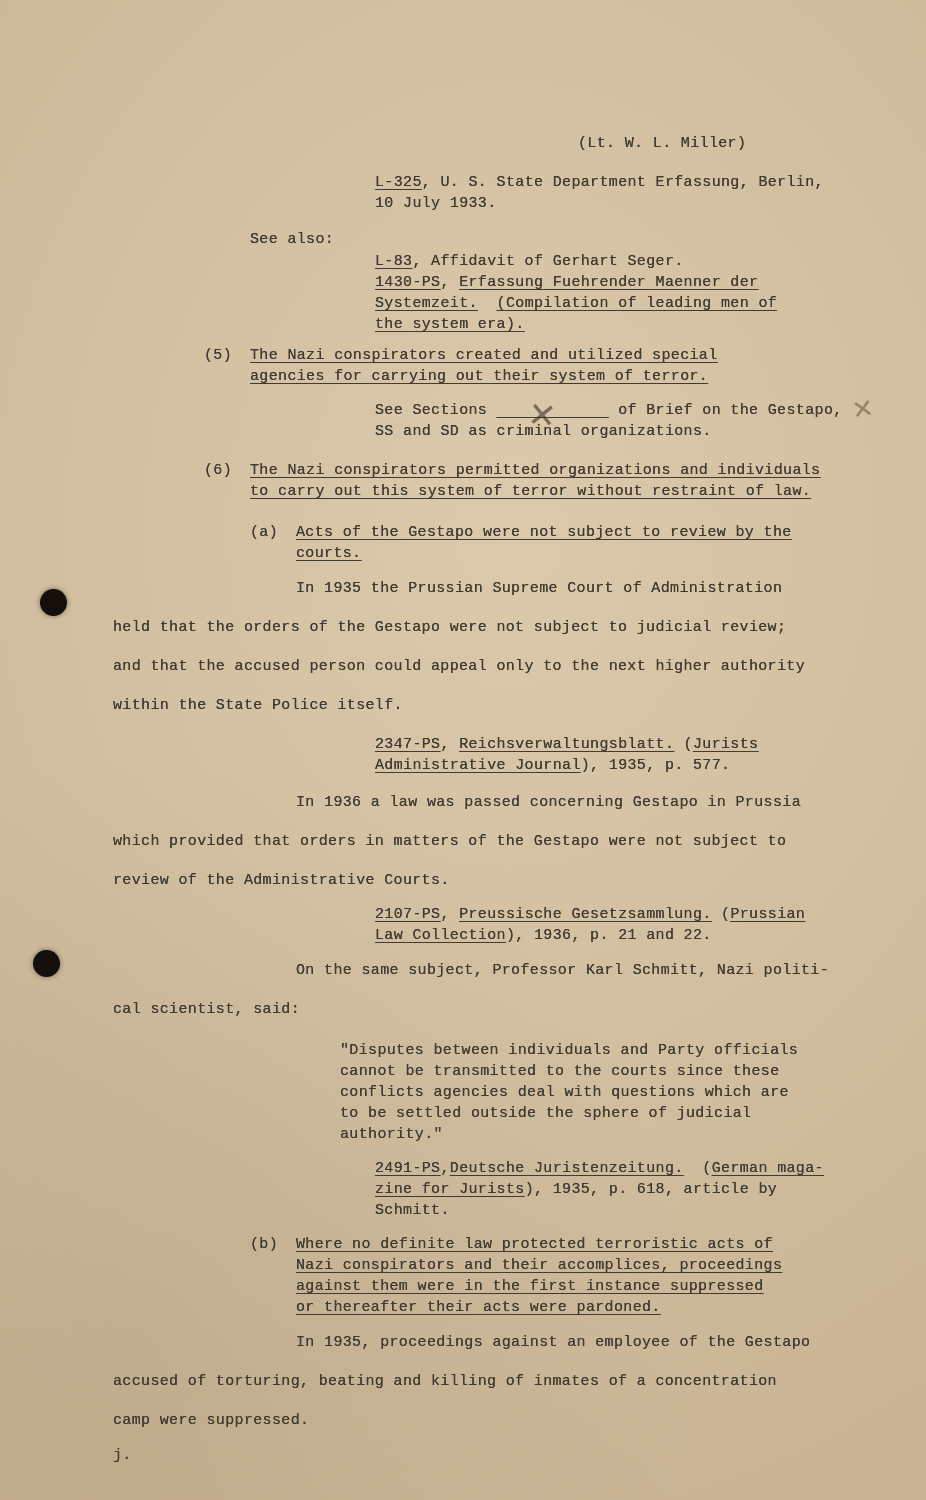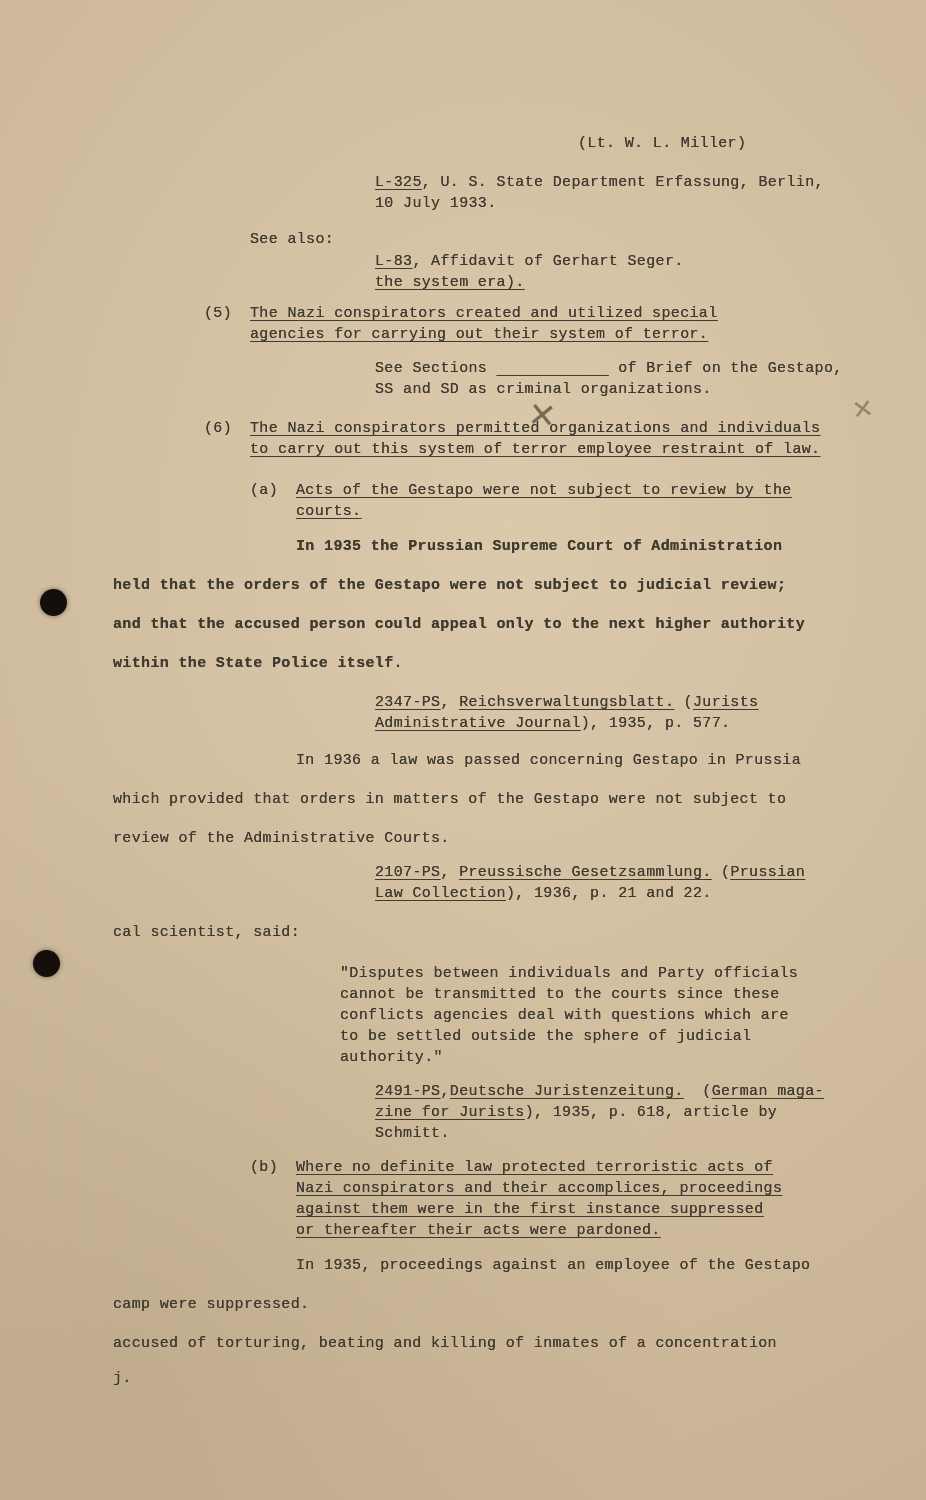--- a/index.html
+++ b/index.html
@@ -58,58 +58,61 @@
       </div>
       <div class="block t-cite" style="margin-top: 18px; margin-left: 375px;">
         <div class="line"><span class="u">L-325</span><span>, U. S. State Department Erfassung, Berlin,</span></div>
         <div class="line"><span>10 July 1933.</span></div>
       </div>
       <div class="block t-label" style="margin-top: 15px; margin-left: 250px;">
         <div class="line"><span>See also:</span></div>
       </div>
       <div class="block t-cite" style="margin-top: 1px; margin-left: 375px;">
         <div class="line"><span class="u">L-83</span><span>, Affidavit of Gerhart Seger.</span></div>
+        <div class="line"><span class="u">1430-PS</span><span>, </span><span class="u">Erfassung Fuehrender Maenner der</span></div>
+        <div class="line"><span class="u">Systemzeit.</span><span>  </span><span class="u">(Compilation of leading men of</span></div>
         <div class="line"><span class="u">the system era).</span></div>
       </div>
       <div class="block t-num5" style="margin-top: 10px; margin-left: 204px;">
         <div class="line"><span class="num" style="width: 46px;">(5)</span><span class="u">The Nazi conspirators created and utilized special</span></div>
         <div class="line"><span class="num" style="width: 46px;"> </span><span class="u">agencies for carrying out their system of terror.</span></div>
       </div>
       <div class="block t-cite" style="margin-top: 13px; margin-left: 375px;">
         <div class="line"><span>See Sections </span><span class="u">            </span><span> of Brief on the Gestapo,</span></div>
         <div class="line"><span>SS and SD as criminal organizations.</span></div>
       </div>
       <div class="block t-num5" style="margin-top: 18px; margin-left: 204px;">
         <div class="line"><span class="num" style="width: 46px;">(6)</span><span class="u">The Nazi conspirators permitted organizations and individuals</span></div>
-        <div class="line"><span class="num" style="width: 46px;"> </span><span class="u">to carry out this system of terror employee restraint of law.</span></div>
+        <div class="line"><span class="num" style="width: 46px;"> </span><span class="u">to carry out this system of terror without restraint of law.</span></div>
       </div>
       <div class="block t-letter" style="margin-top: 20px; margin-left: 250px;">
         <div class="line"><span class="num" style="width: 46px;">(a)</span><span class="u">Acts of the Gestapo were not subject to review by the</span></div>
         <div class="line"><span class="num" style="width: 46px;"> </span><span class="u">courts.</span></div>
       </div>
-      <div class="block t-para" style="margin-top: 14px; margin-left: 113px; font-weight: bold;">
+      <div class="block t-para" style="margin-top: 14px; margin-left: 113px;">
         <div class="line" style="margin-left: 183px;"><span>In 1935 the Prussian Supreme Court of Administration</span></div>
         <div class="line" style="margin-top: 18px;"><span>held that the orders of the Gestapo were not subject to judicial review;</span></div>
         <div class="line" style="margin-top: 18px;"><span>and that the accused person could appeal only to the next higher authority</span></div>
         <div class="line" style="margin-top: 18px;"><span>within the State Police itself.</span></div>
       </div>
       <div class="block t-cite" style="margin-top: 18px; margin-left: 375px;">
         <div class="line"><span class="u">2347-PS</span><span>, </span><span class="u">Reichsverwaltungsblatt.</span><span> (</span><span class="u">Jurists</span></div>
         <div class="line"><span class="u">Administrative Journal</span><span>), 1935, p. 577.</span></div>
       </div>
       <div class="block t-para" style="margin-top: 16px; margin-left: 113px;">
         <div class="line" style="margin-left: 183px;"><span>In 1936 a law was passed concerning Gestapo in Prussia</span></div>
         <div class="line" style="margin-top: 18px;"><span>which provided that orders in matters of the Gestapo were not subject to</span></div>
         <div class="line" style="margin-top: 18px;"><span>review of the Administrative Courts.</span></div>
       </div>
       <div class="block t-cite" style="margin-top: 13px; margin-left: 375px;">
         <div class="line"><span class="u">2107-PS</span><span>, </span><span class="u">Preussische Gesetzsammlung.</span><span> (</span><span class="u">Prussian</span></div>
         <div class="line"><span class="u">Law Collection</span><span>), 1936, p. 21 and 22.</span></div>
       </div>
       <div class="block t-para" style="margin-top: 14px; margin-left: 113px;">
+        <div class="line" style="margin-left: 183px;"><span>On the same subject, Professor Karl Schmitt, Nazi politi-</span></div>
         <div class="line" style="margin-top: 18px;"><span>cal scientist, said:</span></div>
       </div>
       <div class="block t-quote" style="margin-top: 20px; margin-left: 340px;">
         <div class="line"><span>"Disputes between individuals and Party officials</span></div>
         <div class="line"><span>cannot be transmitted to the courts since these</span></div>
         <div class="line"><span>conflicts agencies deal with questions which are</span></div>
         <div class="line"><span>to be settled outside the sphere of judicial</span></div>
         <div class="line"><span>authority."</span></div>
       </div>
       <div class="block t-cite" style="margin-top: 13px; margin-left: 375px;">
@@ -118,20 +121,20 @@
         <div class="line"><span>Schmitt.</span></div>
       </div>
       <div class="block t-letter" style="margin-top: 13px; margin-left: 250px;">
         <div class="line"><span class="num" style="width: 46px;">(b)</span><span class="u">Where no definite law protected terroristic acts of</span></div>
         <div class="line"><span class="num" style="width: 46px;"> </span><span class="u">Nazi conspirators and their accomplices, proceedings</span></div>
         <div class="line"><span class="num" style="width: 46px;"> </span><span class="u">against them were in the first instance suppressed</span></div>
         <div class="line"><span class="num" style="width: 46px;"> </span><span class="u">or thereafter their acts were pardoned.</span></div>
       </div>
       <div class="block t-para" style="margin-top: 14px; margin-left: 113px;">
         <div class="line" style="margin-left: 183px;"><span>In 1935, proceedings against an employee of the Gestapo</span></div>
+        <div class="line" style="margin-top: 18px;"><span>accused of torturing, beating and killing of inmates of a concentration</span></div>
         <div class="line" style="margin-top: 18px;"><span>camp were suppressed.</span></div>
-        <div class="line" style="margin-top: 18px;"><span>accused of torturing, beating and killing of inmates of a concentration</span></div>
       </div>
       <div class="block t-footer" style="margin-top: 14px; margin-left: 113px;">
         <div class="line"><span>j.</span></div>
       </div>
     </div>
 </div>
 
 </body></html>

